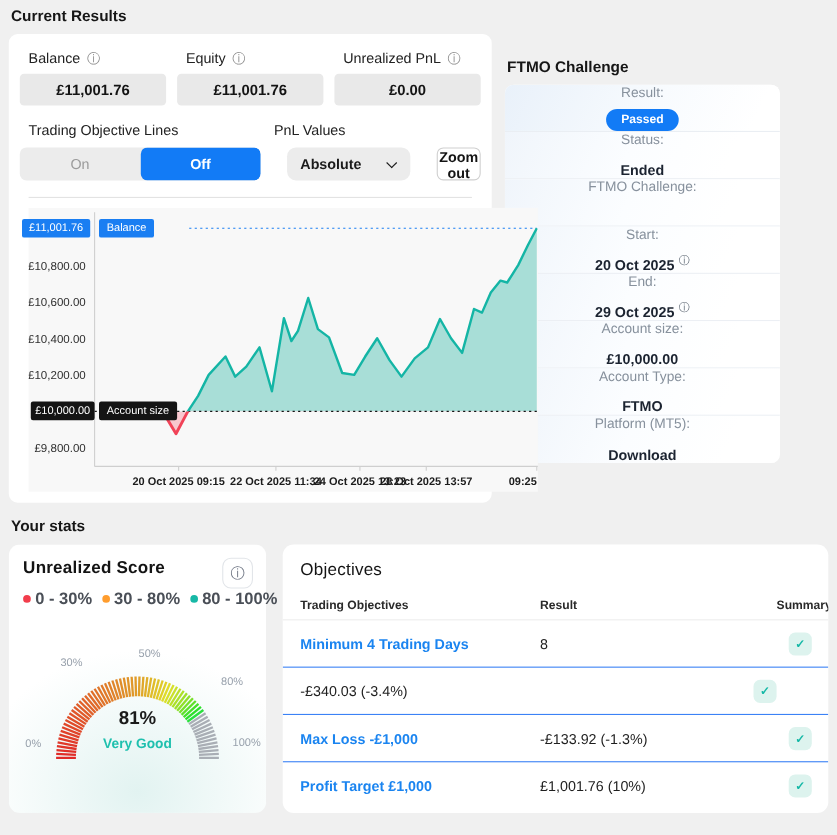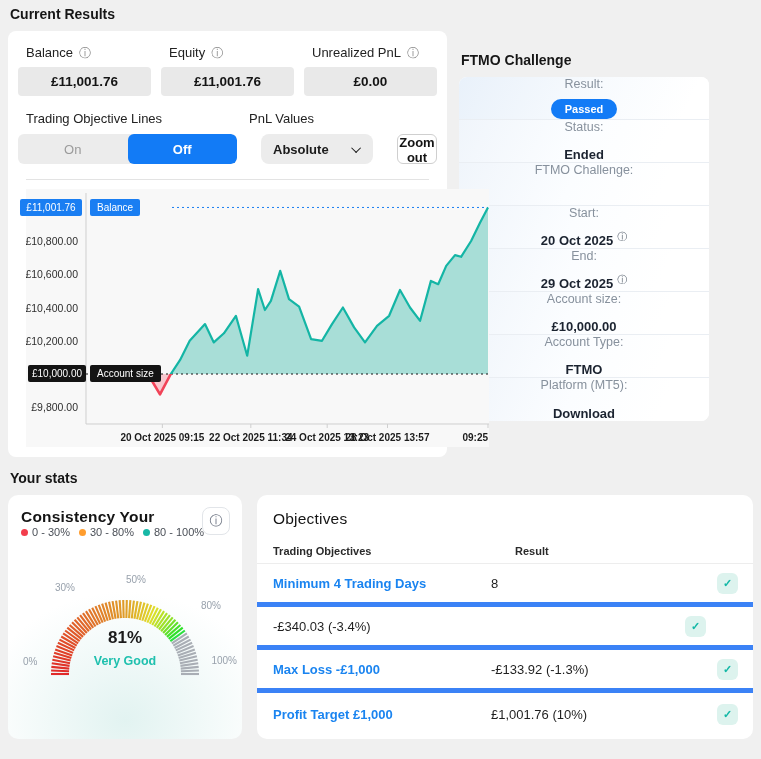--- a/index.html
+++ b/index.html
@@ -65,41 +65,41 @@
   .info-sup { font-size:10px; color:#5a6470; font-weight:400; transform:translateY(-4px); }
 
   
   .bottom-section { padding:0 8px; margin-top:13px; }
   .bottom-cards { display:flex; gap:15px; }
   .stats-card { width:234px; height:244px; border-radius:10px; padding:13px; position:relative;
                 background:radial-gradient(90% 75% at 50% 92%, #e2f3f1 0%, rgba(255,255,255,0) 70%), #ffffff; }
   .stats-title { font-size:15.5px; font-weight:700; color:#141414; letter-spacing:.2px; }
   .info-btn { position:absolute; top:12px; right:12px; width:28px; height:28px; border:1px solid #e2e5e9; border-radius:8px;
               background:#fff; display:flex; align-items:center; justify-content:center; color:#6b7280; font-size:13px; cursor:pointer; }
-  .legend-row { display:flex; gap:9px; margin-top:0; font-size:11px; color:#4a4f57; }
+  .legend-row { display:flex; gap:9px; margin-top:10px; font-size:15px; color:#4a4f57;font-weight:bold; }
   .legend-item { display:flex; align-items:center; gap:4px; white-space:nowrap; }
   .legend-dot { width:7px; height:7px; border-radius:50%; display:inline-block; }
   .gauge-area { position:relative; height:152px; margin-top:4px; }
   .gauge-area svg { position:absolute; left:50%; transform:translateX(-50%); top:14px; }
   .gtick { position:absolute; font-size:10px; color:#98a1ac; }
   .gt50 { top:32px; left:50%; transform:translateX(-50%);margin-left:11px; }
   .gt30 { top:40px; left:34px; }
   .gt80 { top:58px; right:8px;margin-left:16px; }
   .gt0  { top:114px; left:2px; }
   .gt100{ top:113px; right:-8px; }
   .gauge-value { position:absolute; top:86px; width:100%; text-align:center; font-size:17px; font-weight:700; color:#1b1b1b; }
   .gauge-rating { position:absolute; top:112px; width:100%; text-align:center; font-size:12.5px; font-weight:600; }
 
   .obj-card { flex:1; height:244px; border-radius:10px; overflow:hidden; }
   .obj-title { font-size:15.5px; font-weight:400; color:#141414; padding:15px 16px 11px; letter-spacing:.2px; }
   .obj-grid { display:grid; grid-template-columns:218px 215px 1fr; align-items:center; padding:0 15px 0 16px; }
-  .obj-head { height:25px; border-bottom:1px solid #ededed;gap:24px; }
+  .obj-head { height:25px; border-bottom:1px solid #ededed; }
   .obj-head span { font-size:11px; font-weight:700; color:#2a2a2a; }
   .obj-head .col-sum, .obj-row .col-sum { text-align:right; }
-  .obj-row { height:43px; border-bottom:5px solid #3b82f6; }
+  .obj-row { height:43px; border-bottom:1px solid #3b82f6; }
   .obj-row:last-child { border-bottom:none; }
   .obj-link { font-size:13px; font-weight:600; cursor:pointer; }
   .obj-result { font-size:13px; color:#1f1f1f; }
   .check-badge { display:inline-flex; width:21px; height:21px; border-radius:6px; align-items:center; justify-content:center;
                  font-size:11px; font-weight:700; }
   .col-sum { display:flex; justify-content:flex-end; }
 </style>
 </head>
 <body>
 
@@ -235,21 +235,21 @@
       </div>
     </div>
   </div>
 </div>
 
 <div class="bottom-section">
   <div class="section-title">Your stats</div>
   <div class="bottom-cards">
 
     <div class="card stats-card">
-      <div class="stats-title">Consistency Your</div>
+      <div class="stats-title">Unrealized Score</div>
       <div class="info-btn">ⓘ</div>
       <div class="legend-row">
         <span class="legend-item">
             <span class="legend-dot" style="background: rgb(242, 61, 76);"></span>
             <span>0 - 30%</span>
           </span>
         <span class="legend-item">
             <span class="legend-dot" style="background: rgb(255, 157, 46);"></span>
             <span>30 - 80%</span>
           </span>

